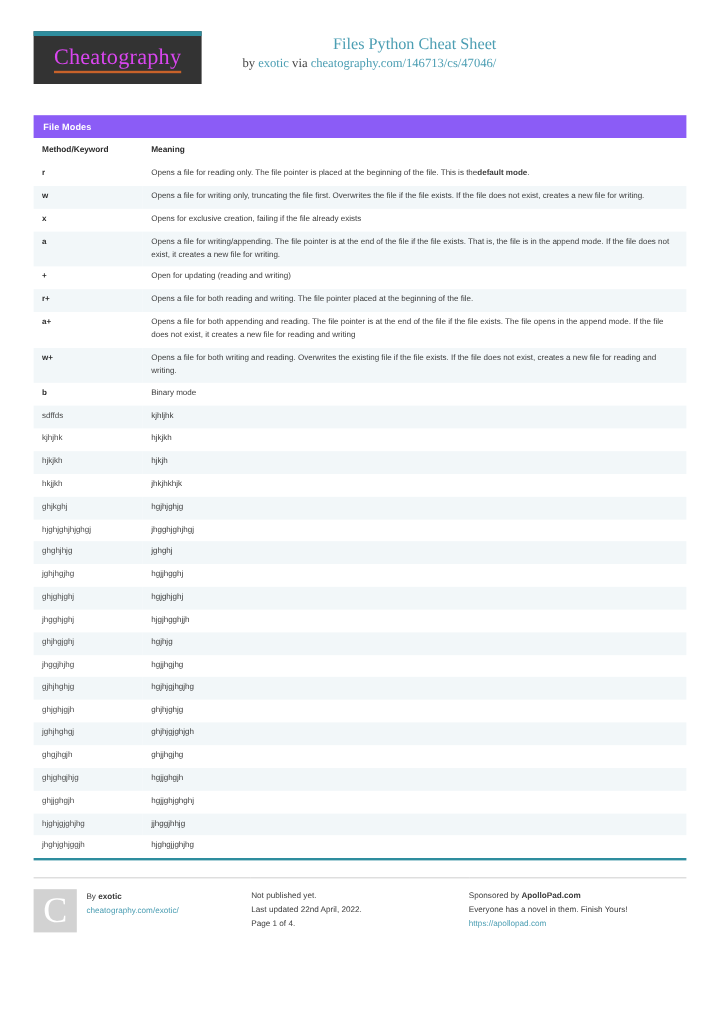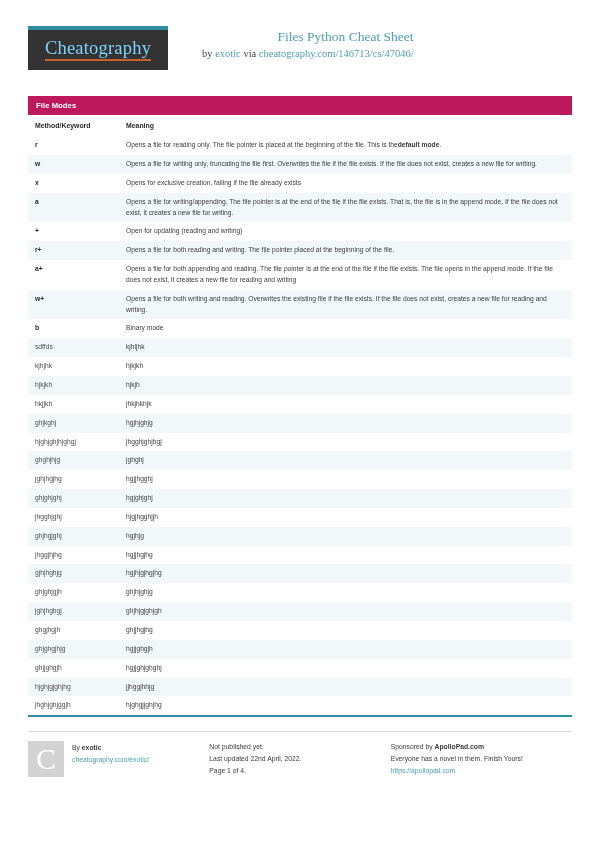--- a/index.html
+++ b/index.html
@@ -35,21 +35,21 @@
     border-top: 4px solid #2e8d9e;
     box-sizing: border-box;
     display: flex;
     align-items: center;
     justify-content: center;
     flex: 0 0 auto;
   }
   .logo-text {
     font-family: "Liberation Serif", serif;
     font-size: 18.5px;
-    color: #7dd3fc;
+    color: #d946ef;
     letter-spacing: .2px;
     border-bottom: 2px solid #c8622a;
     padding-bottom: 1px;
     line-height: 1.05;
   }
   .title-wrap {
     margin-left: 34px;
     padding-top: 4px;
     text-align: right;
   }
@@ -71,21 +71,21 @@
     color: #4c9eb3;
     text-decoration: none;
   }
 
   
   .card {
     margin-top: 22px;
     border-bottom: 2px solid #2e8d9e;
   }
   .card-title {
-    background: #be185d;
+    background: #8b5cf6;
     color: #ffffff;
     font-size: 7.6px;
     font-weight: bold;
     padding: 5px 8px 5px 8px;
     letter-spacing: .1px;
   }
   table.modes {
     width: 100%;
     border-collapse: collapse;
     table-layout: fixed;

